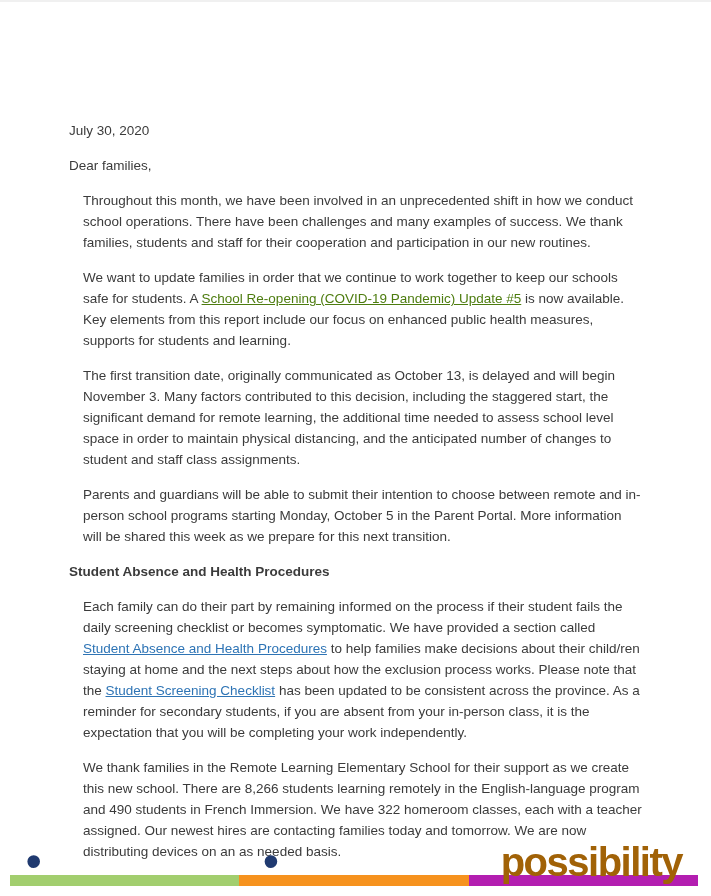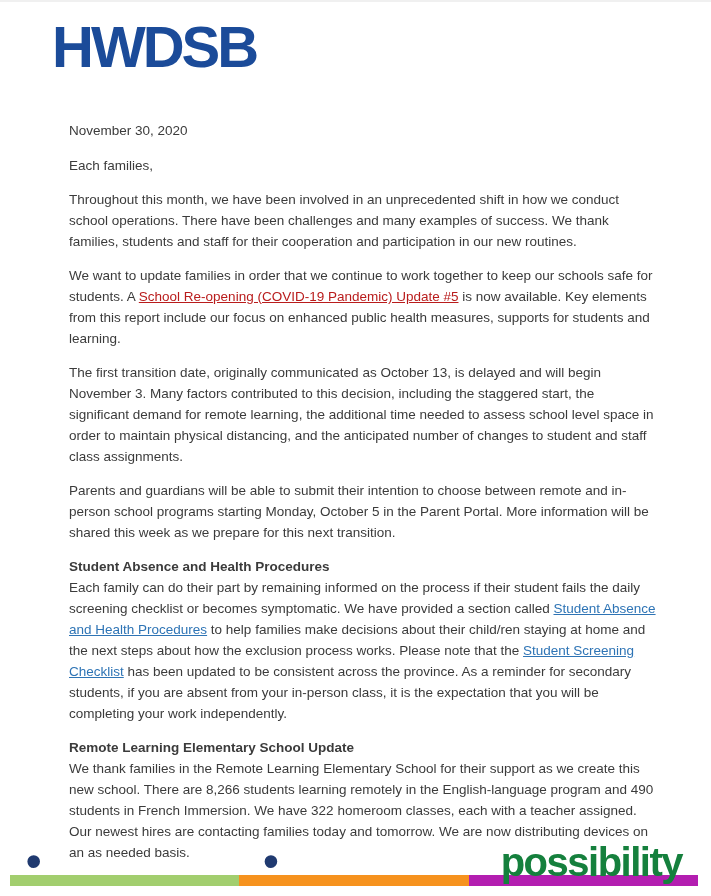--- a/index.html
+++ b/index.html
@@ -32,21 +32,21 @@
     top: 120px; left: 69px;
     width: 588px;
     font-size: 13.5px;
     line-height: 21px;
     color: #3b3b3b;
   }
   .date { margin-bottom: 14px; }
   .salutation { margin-bottom: 13px; }
   .block { margin-bottom: 13px; }
   .block .heading { font-weight: bold; }
-  .block p { margin: 0; }
+  .block p { margin: 14px; }
   .lnk { text-decoration: underline; cursor: pointer; }
   .footer {
     position: absolute;
     left: 10px; right: 13px; bottom: 10px;
   }
   .footer-words {
     position: relative;
     z-index: 1;
     display: flex;
     align-items: baseline;
@@ -69,54 +69,52 @@
     margin-top: -8px;
   }
   .footer-bar { flex: 1; }
 </style>
 </head>
 <body>
 
 <div class="page">
   <div class="top-edge"></div>
 
-  <div class="logo" style="color: rgb(27, 75, 153);">HWDSB</div>
 
   <div class="letter">
-    <div class="date">November 30, 2020</div>
-    <div class="salutation">Each families,</div>
+    <div class="date">July 30, 2020</div>
+    <div class="salutation">Dear families,</div>
     <div>
         <div class="block">
           <p><span>Throughout this month, we have been involved in an unprecedented shift in how we conduct school operations. There have been challenges and many examples of success. We thank families, students and staff for their cooperation and participation in our new routines.</span></p>
         </div>
         <div class="block">
-          <p><span>We want to update families in order that we continue to work together to keep our schools safe for students. A </span><a class="lnk" style="color: #b91c1c;">School Re-opening (COVID-19 Pandemic) Update #5</a><span> is now available. Key elements from this report include our focus on enhanced public health measures, supports for students and learning.</span></p>
+          <p><span>We want to update families in order that we continue to work together to keep our schools safe for students. A </span><a class="lnk" style="color: #4d7c0f;">School Re-opening (COVID-19 Pandemic) Update #5</a><span> is now available. Key elements from this report include our focus on enhanced public health measures, supports for students and learning.</span></p>
         </div>
         <div class="block">
           <p><span>The first transition date, originally communicated as October 13, is delayed and will begin November 3. Many factors contributed to this decision, including the staggered start, the significant demand for remote learning, the additional time needed to assess school level space in order to maintain physical distancing, and the anticipated number of changes to student and staff class assignments.</span></p>
         </div>
         <div class="block">
           <p><span>Parents and guardians will be able to submit their intention to choose between remote and in-person school programs starting Monday, October 5 in the Parent Portal. More information will be shared this week as we prepare for this next transition.</span></p>
         </div>
         <div class="block">
           <div class="heading">Student Absence and Health Procedures</div>
           <p><span>Each family can do their part by remaining informed on the process if their student fails the daily screening checklist or becomes symptomatic. We have provided a section called </span><a class="lnk" style="color: rgb(46, 116, 181);">Student Absence and Health Procedures</a><span> to help families make decisions about their child/ren staying at home and the next steps about how the exclusion process works. Please note that the </span><a class="lnk" style="color: rgb(46, 116, 181);">Student Screening Checklist</a><span> has been updated to be consistent across the province. As a reminder for secondary students, if you are absent from your in-person class, it is the expectation that you will be completing your work independently.</span></p>
         </div>
         <div class="block">
-          <div class="heading">Remote Learning Elementary School Update</div>
           <p><span>We thank families in the Remote Learning Elementary School for their support as we create this new school. There are 8,266 students learning remotely in the English-language program and 490 students in French Immersion. We have 322 homeroom classes, each with a teacher assigned. Our newest hires are contacting families today and tomorrow. We are now distributing devices on an as needed basis.</span></p>
         </div>
       </div>
   </div>
 
   <div class="footer">
     <div class="footer-words">
       <span class="footer-bullet" style="color: rgb(32, 58, 112);">•</span>
       <span class="footer-bullet" style="color: rgb(32, 58, 112);">•</span>
-      <span class="footer-word" style="color: #15803d;">possibility</span>
+      <span class="footer-word" style="color: #a16207;">possibility</span>
     </div>
     <div class="footer-bars">
       <div class="footer-bar" style="background: rgb(162, 206, 110);"></div>
       <div class="footer-bar" style="background: rgb(246, 146, 30);"></div>
       <div class="footer-bar" style="background: rgb(179, 30, 176);"></div>
     </div>
   </div>
 </div>
 
 </body></html>

